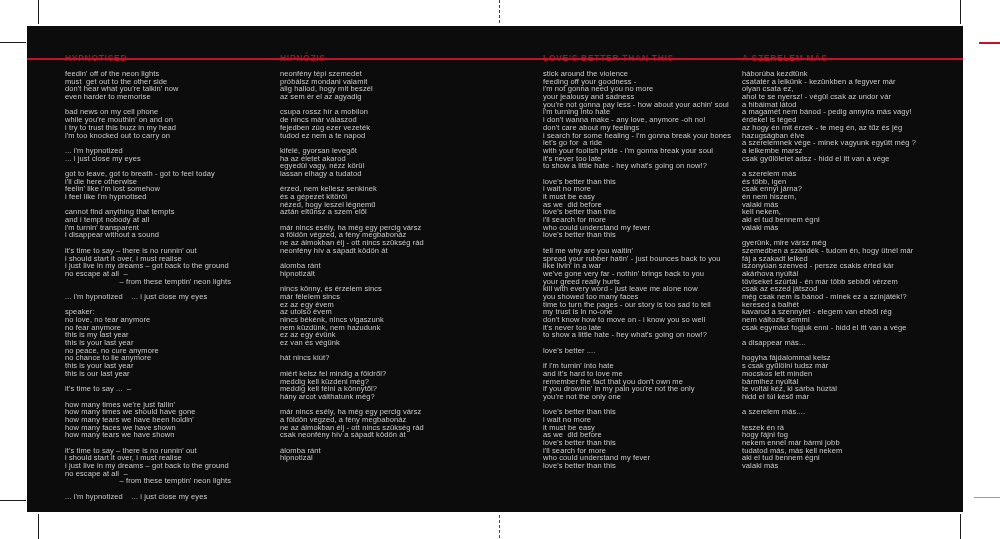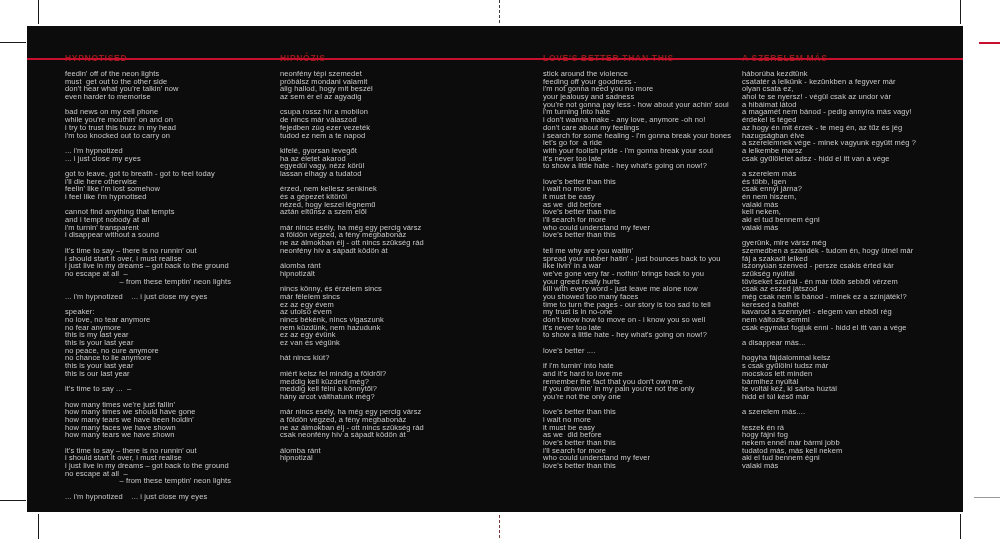--- a/index.html
+++ b/index.html
@@ -303,21 +303,21 @@
             <div class="line">valaki más</div>
             <div class="line">kell nekem,</div>
             <div class="line">aki el tud bennem égni</div>
             <div class="line">valaki más</div>
           </div>
           <div class="stanza">
             <div class="line">gyerünk, mire vársz még</div>
             <div class="line">szemedben a szándék - tudom én, hogy ütnél már</div>
             <div class="line">fáj a szakadt lelked</div>
             <div class="line">iszonyúan szenved - persze csakis érted kár</div>
-            <div class="line">szükség nyúltál</div>
+            <div class="line">akárhova nyúltál</div>
             <div class="line">töviseket szúrtál - én már több sebből vérzem</div>
             <div class="line">csak az eszed játszod</div>
             <div class="line">még csak nem is bánod - minek ez a színjáték!?</div>
             <div class="line">keresed a balhét</div>
             <div class="line">kavarod a szennylét - elegem van ebből rég</div>
             <div class="line">nem változik semmi</div>
             <div class="line">csak egymást fogjuk enni - hidd el itt van a vége</div>
           </div>
           <div class="stanza">
             <div class="line">a disappear más...</div>

